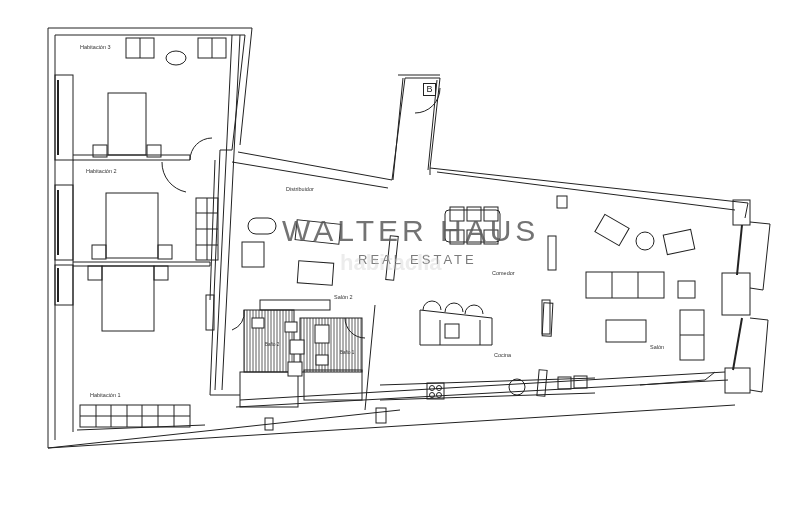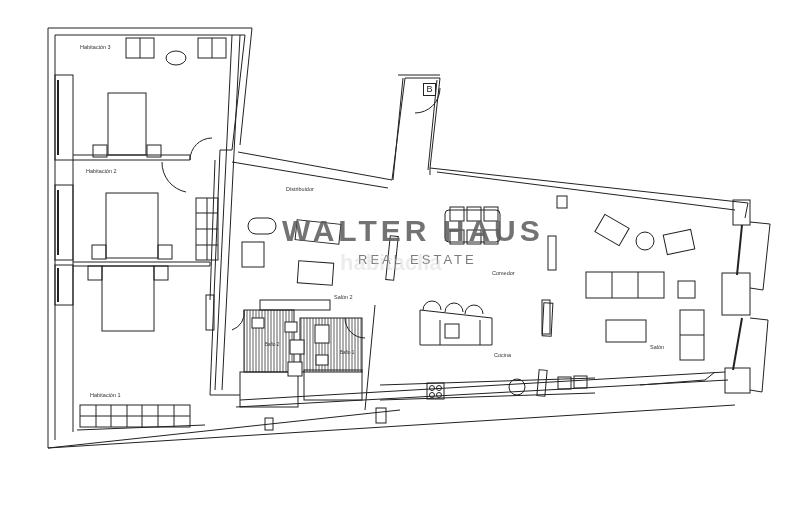--- a/index.html
+++ b/index.html
@@ -1,19 +1,19 @@
 <!DOCTYPE html>
 <html><head>
   <meta charset="utf-8">
   <style>
     html, body { margin: 0; padding: 0; background: #ffffff; }
     body { width: 800px; height: 525px; position: relative; overflow: hidden; font-family: "Liberation Sans", sans-serif; }
     #plan { position: absolute; left: 0; top: 0; width: 800px; height: 525px; }
     .room-label { position: absolute; font-size: 5.5px; color: #333; font-family: "Liberation Sans", sans-serif; white-space: nowrap; }
-    .brand { position: absolute; left: 282px; top: 214px; font-size: 30px; letter-spacing: 4px; color: rgba(90,90,90,0.85); font-family: "Liberation Sans", sans-serif; font-weight: 700; white-space: nowrap; }
+    .brand { position: absolute; left: 282px; top: 214px; font-size: 30px; letter-spacing: 4px; color: rgba(90,90,90,0.85); font-family: "Liberation Sans", sans-serif; font-weight: 400; white-space: nowrap; }
     .brand-sub { position: absolute; left: 358px; top: 252px; font-size: 13px; letter-spacing: 3px; color: rgba(90,90,90,0.8); font-family: "Liberation Sans", sans-serif; white-space: nowrap; }
     .watermark { position: absolute; left: 340px; top: 250px; font-size: 22px; color: rgba(200,200,200,0.35); font-family: "Liberation Sans", sans-serif; font-weight: bold; white-space: nowrap; }
     .b-label { position: absolute; left: 423px; top: 83px; width: 11px; height: 11px; border: 1px solid #222; font-size: 9px; line-height: 11px; text-align: center; color: #222; font-family: "Liberation Sans", sans-serif; }
   </style>
 </head>
 <body>
 
 <svg id="plan" viewBox="0 0 800 525" xmlns="http://www.w3.org/2000/svg">
   <defs>
     <pattern id="hatch" width="3" height="6" patternUnits="userSpaceOnUse">

